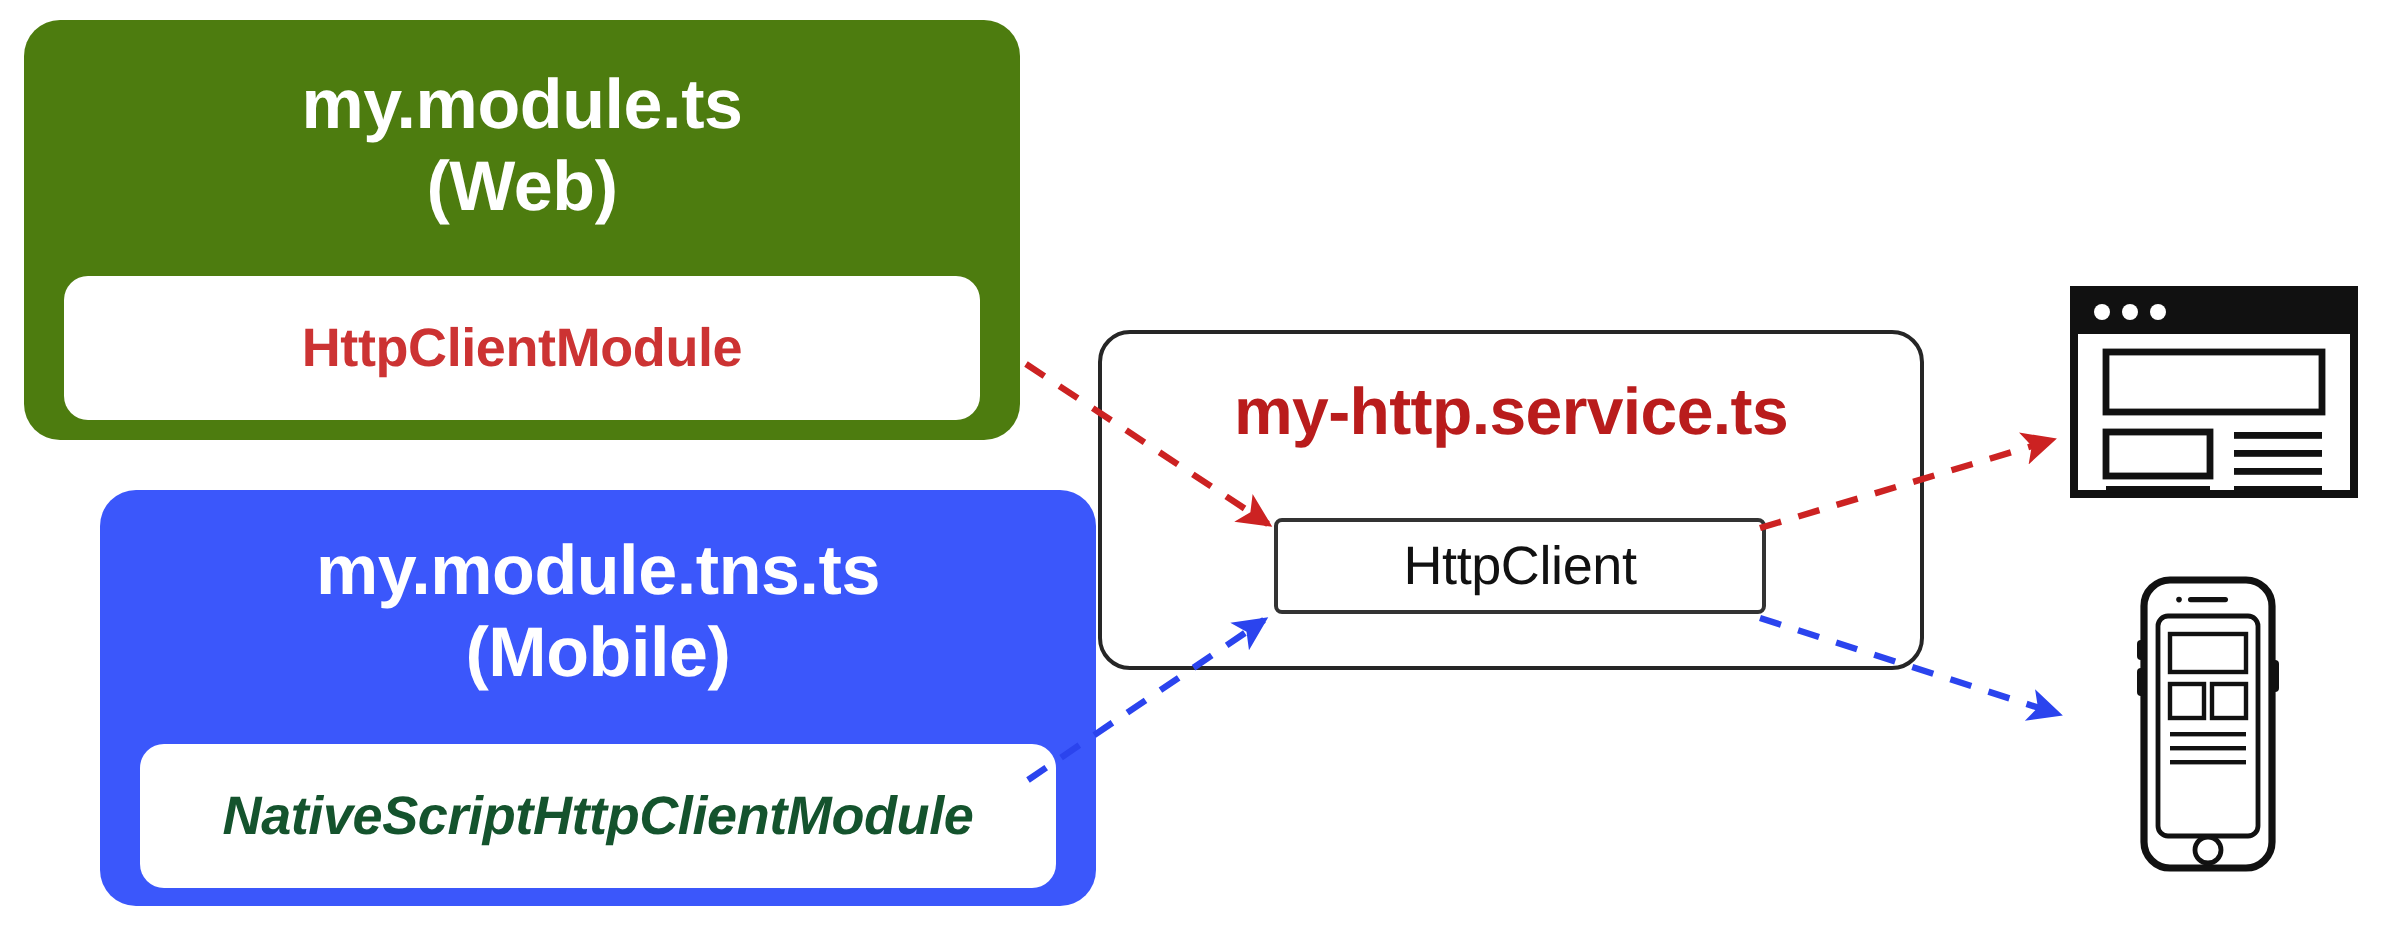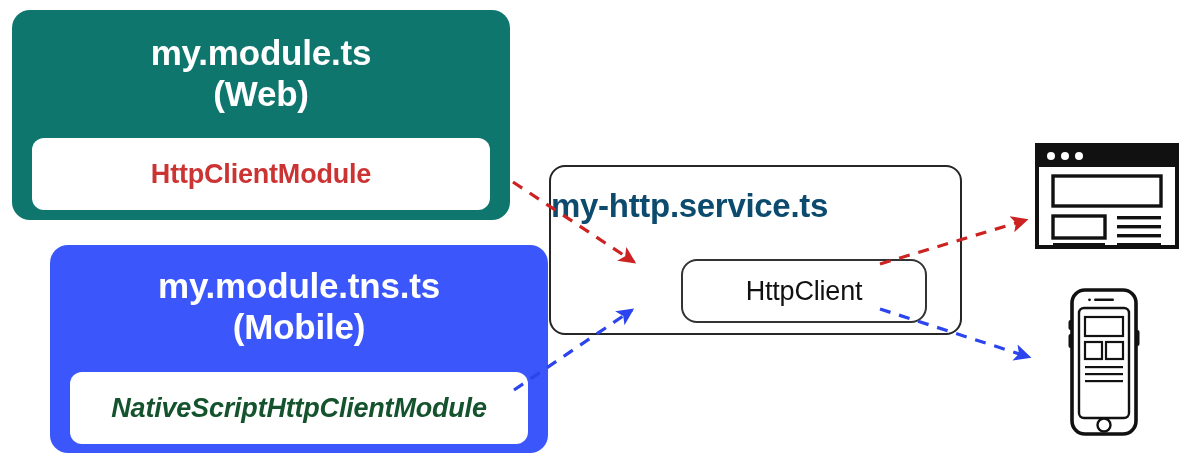--- a/index.html
+++ b/index.html
@@ -28,21 +28,21 @@
     display: flex;
     flex-direction: column;
     align-items: center;
     justify-content: flex-start;
   }
   .module-card.web {
     left: 12px;
     top: 10px;
     width: 498px;
     height: 210px;
-    background: #0f766e;
+    background: #4d7c0f;
   }
   .module-card.mobile {
     left: 12px;
     top: 245px;
     width: 498px;
     height: 208px;
     background: #3b57fb;
     margin-left: 38px;
   }
   .module-title {
@@ -92,42 +92,42 @@
     border: 2px solid #262626;
     border-radius: 16px;
     background: transparent;
     box-sizing: border-box;
   }
   #service-title {
     position: absolute;
     left: 0;
     right: 0;
     top: 20px;
+    text-align: center;
     font-size: 33px;
     font-weight: bold;
-    color: #0c4a6e;
+    color: #b91c1c;
     letter-spacing: -0.3px;
   }
   #httpclient-box {
     position: absolute;
     left: 86px;
     top: 92px;
     width: 246px;
-    height: 64px;
+    height: 48px;
     border: 2px solid #333333;
-    border-radius: 16px;
+    border-radius: 4px;
     background: #ffffff;
     box-sizing: border-box;
     display: flex;
     align-items: center;
     justify-content: center;
     font-size: 27px;
     color: #111111;
     letter-spacing: -0.2px;
-    margin-left: 44px;
   }
 
   
   #arrows {
     position: absolute;
     left: 0;
     top: 0;
     width: 1200px;
     height: 465px;
     pointer-events: none;

